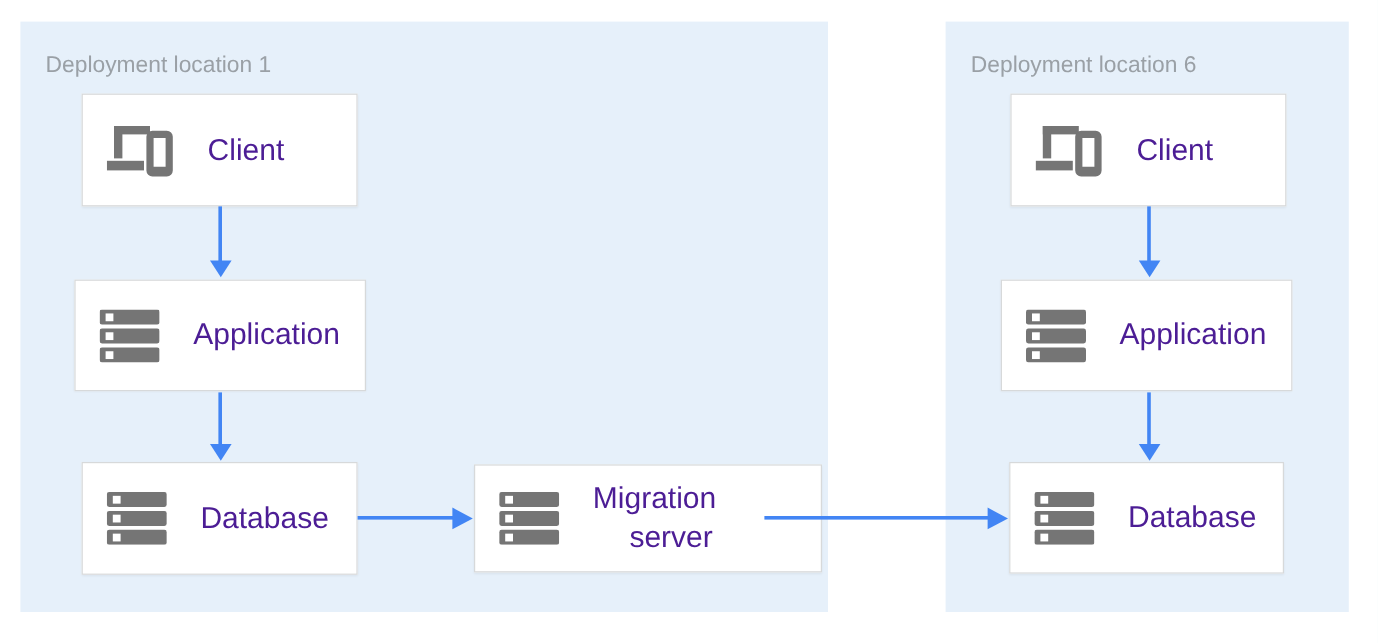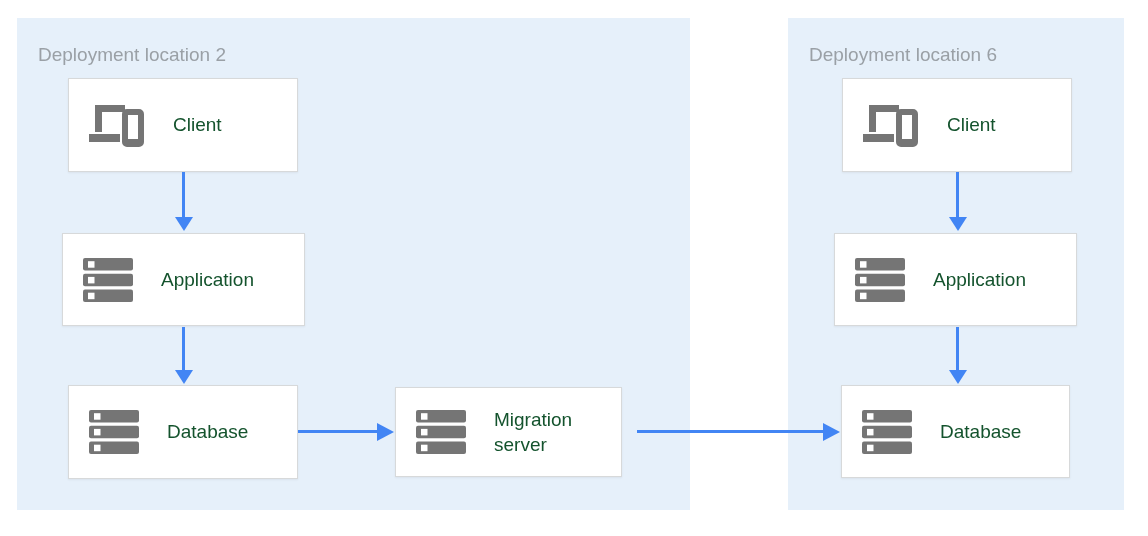--- a/index.html
+++ b/index.html
@@ -42,30 +42,30 @@
     box-sizing: border-box;
   }
   .node .icon {
     flex: 0 0 auto;
     display: inline-flex;
     align-items: center;
     justify-content: center;
     margin-right: 28px;
   }
   .node-label {
-    font-size: 19px;
-    color: #14532d;
+    font-size: 25px;
+    color: #4c1d95;
     line-height: 1.32;
   }
   .node-label.wrap { width: 100px; }
 
   .node-client-1      { left: 68px;  top: 78px;  width: 230px; height: 94px; }
   .node-application-1 { left: 62px;  top: 233px; width: 243px; height: 93px; }
   .node-database-1    { left: 68px;  top: 385px; width: 230px; height: 94px; }
-  .node-migration     { left: 395px; top: 387px; width: 227px; height: 90px; }
+  .node-migration     { left: 395px; top: 387px; width: 290px; height: 90px; text-align: right; }
   .node-client-2      { left: 842px; top: 78px;  width: 230px; height: 94px; }
   .node-application-2 { left: 834px; top: 233px; width: 243px; height: 93px; }
   .node-database-2    { left: 841px; top: 385px; width: 229px; height: 93px; }
 
   .arrow-v {
     position: absolute;
     width: 3px;
     background: #4285f4;
   }
   .arrow-v .head {
@@ -98,21 +98,21 @@
   .a-ms-d2 { left: 637px; top: 430px; width: 187px; }
   .a-c2-a2 { left: 956px; top: 172px; height: 46px; }
   .a-a2-d2 { left: 956px; top: 327px; height: 44px; }
 </style>
 </head>
 <body>
 
 <div class="canvas">
 
   <div class="region region-1">
-    <div class="region-title">Deployment location 2</div>
+    <div class="region-title">Deployment location 1</div>
   </div>
   <div class="region region-2">
     <div class="region-title">Deployment location 6</div>
   </div>
 
   <div class="node node-client-1">
     <span class="icon">
       <svg width="56" height="50" viewBox="0 0 56 50" aria-hidden="true">
         <g fill="#757575">
           <rect x="6" y="5" width="30" height="7"></rect>

